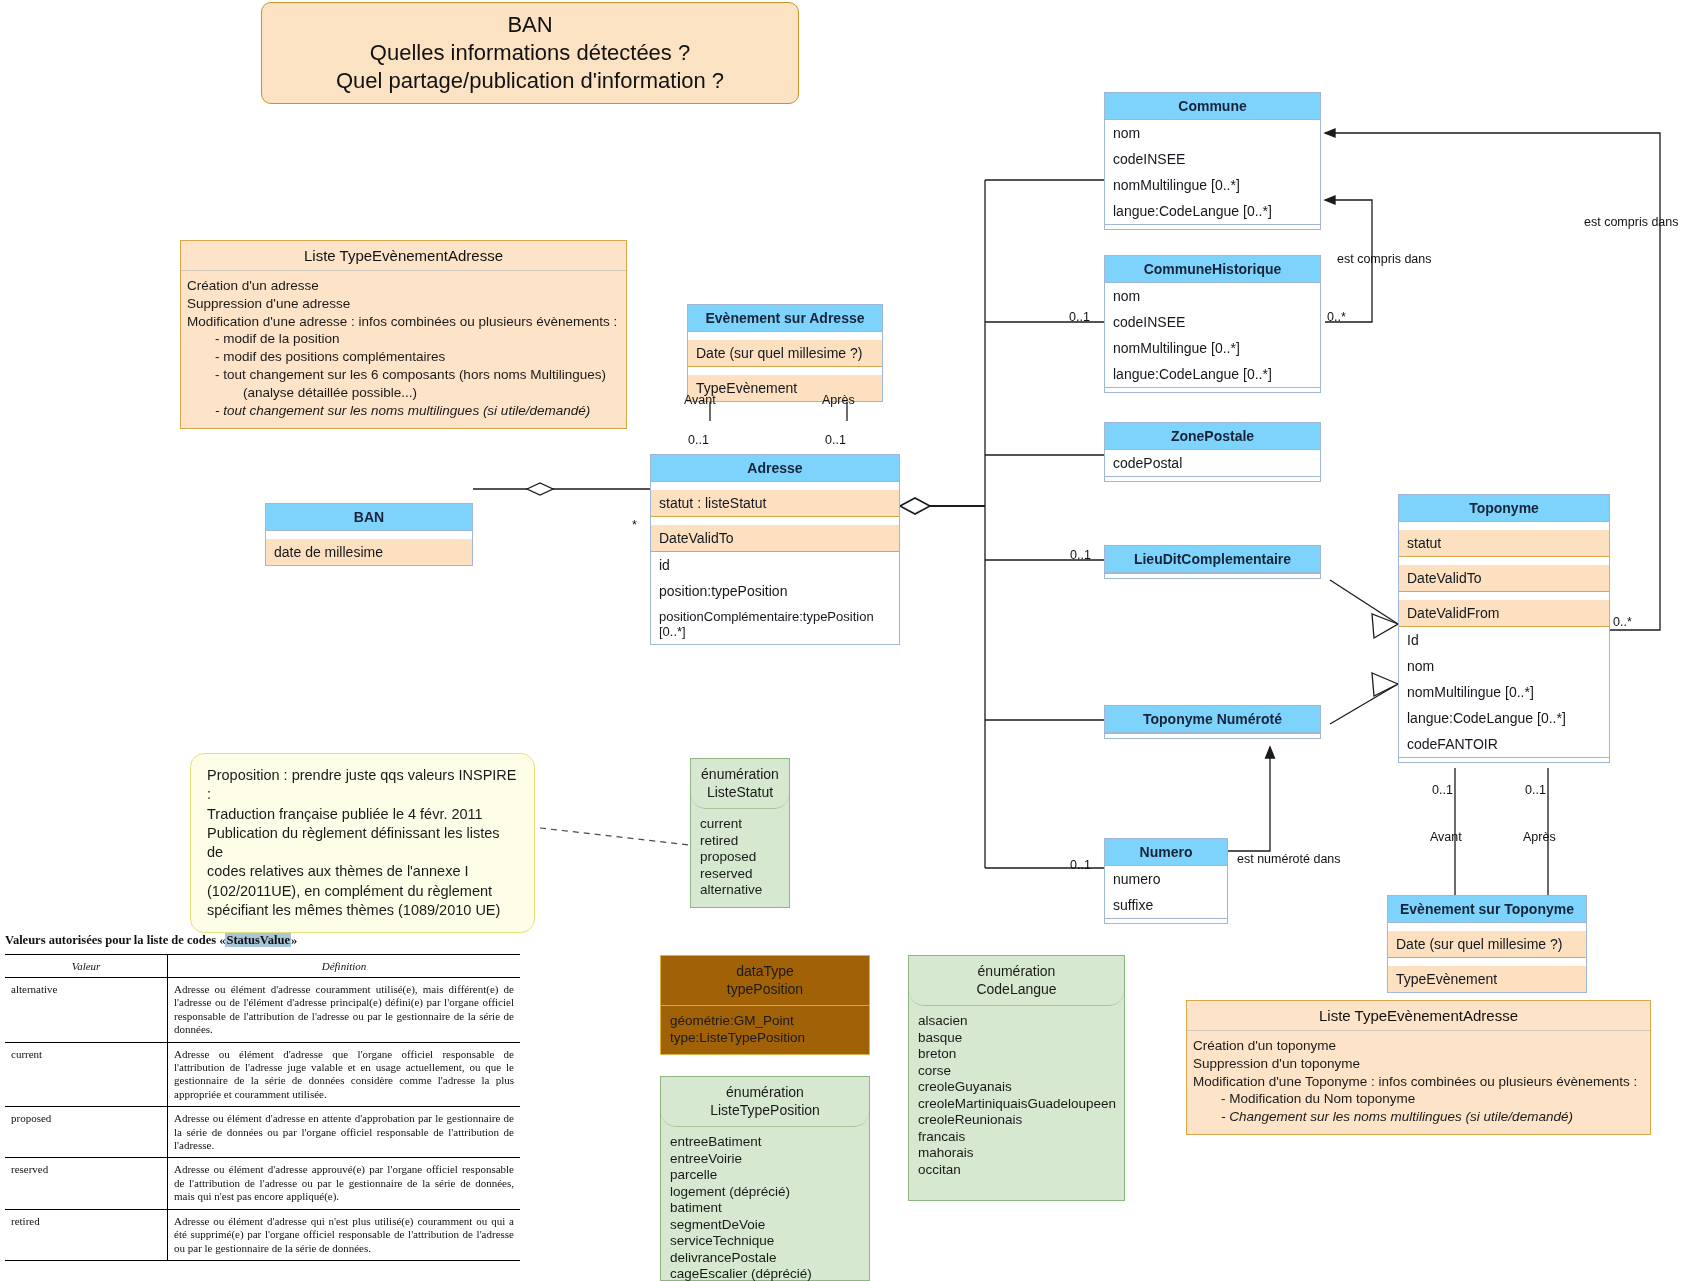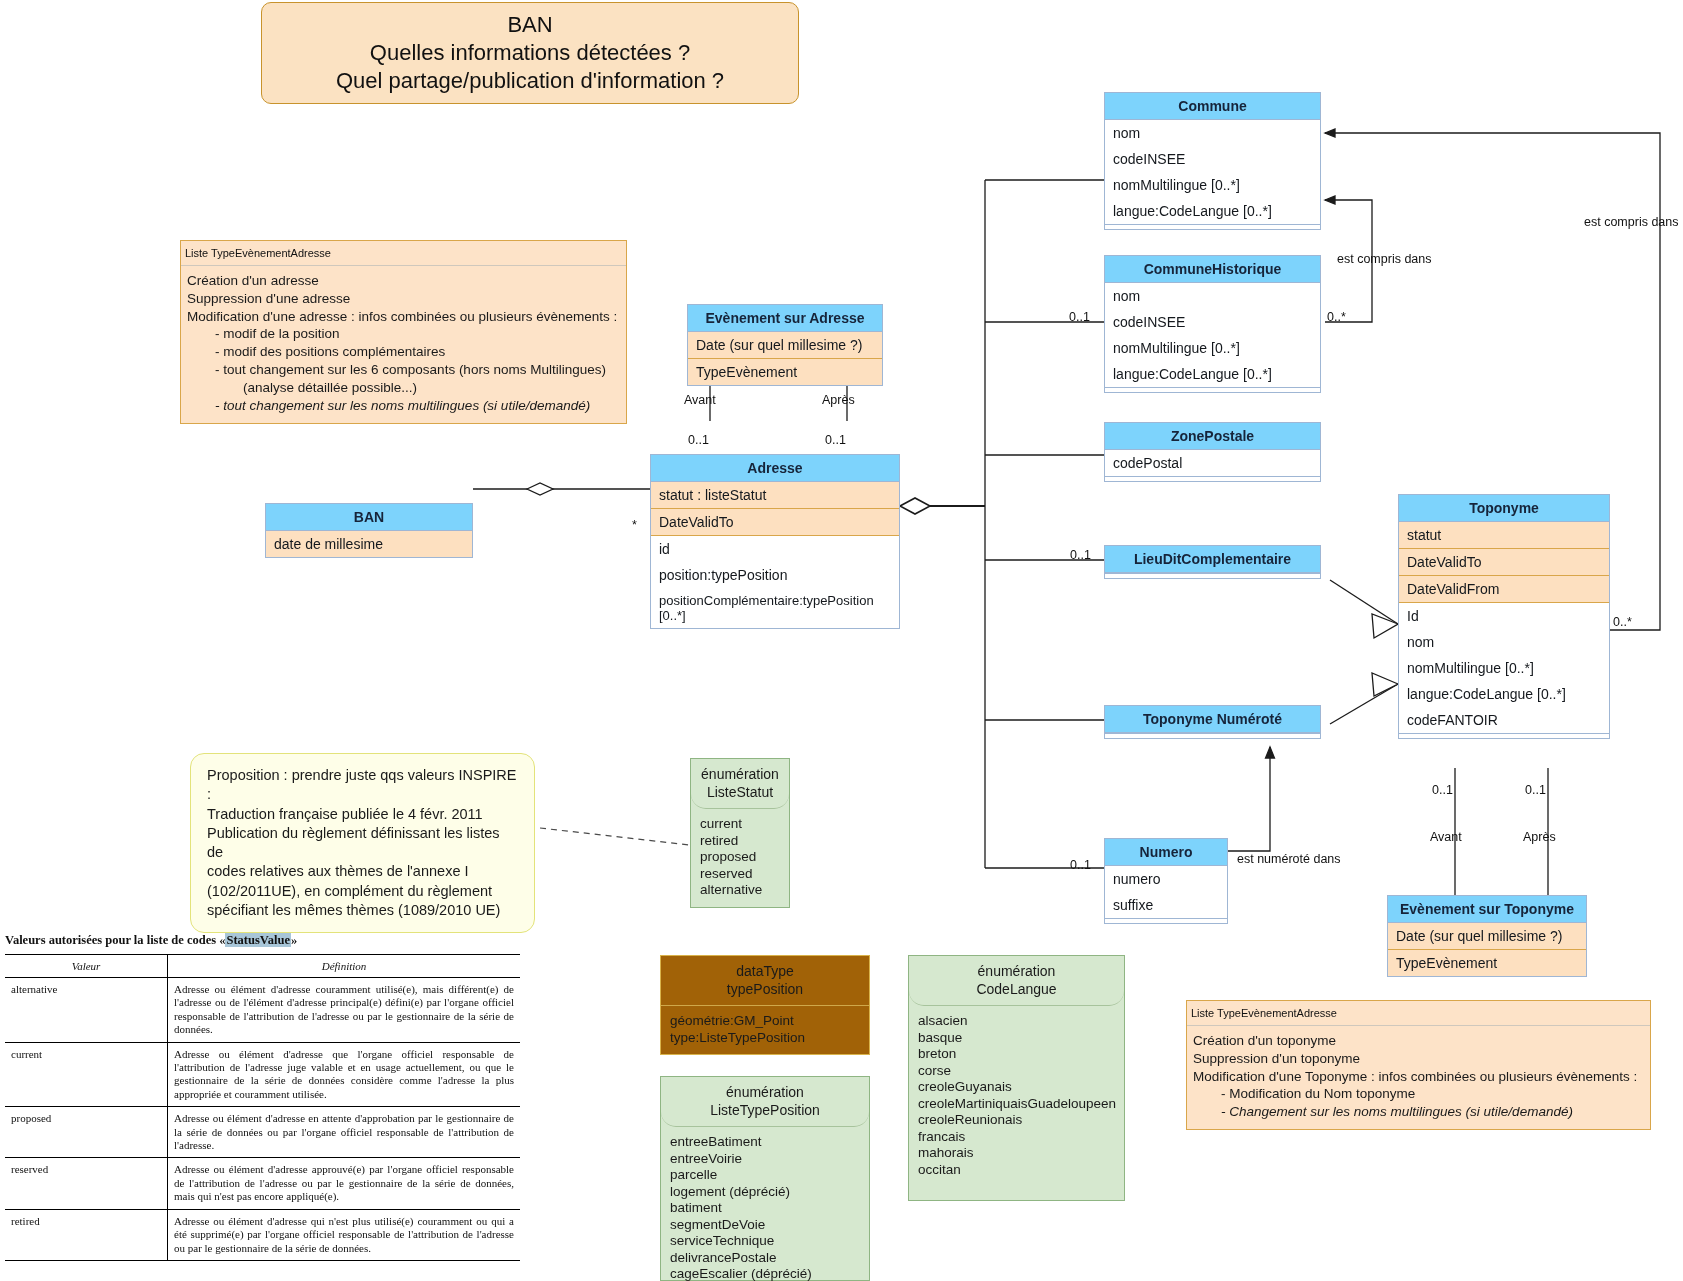--- a/index.html
+++ b/index.html
@@ -7,32 +7,32 @@
        font-family:"Liberation Sans","DejaVu Sans",sans-serif;
        color:#1a1a1a;overflow:hidden;}
 
   
   .umlbox{position:absolute;box-sizing:border-box;background:#ffffff;
           border:1px solid #9fb6d4;}
   .umlbox .hdr{background:#7dd3fc;border-bottom:1px solid #9fb6d4;
                text-align:center;font-weight:bold;font-size:14px;
                padding:5px 4px;color:#16243a;}
   .umlbox .attr{padding:5px 8px;font-size:14px;color:#14181d;}
-  .umlbox .attr.orange{background:#fde0c0;border-bottom:1px solid #d9a64a;}
+  .umlbox .attr.orange{background:#fde0c0;border-bottom:1px solid #d9a64a;margin-top:8px;}
   .umlbox .foot{border-top:1px solid #9fb6d4;height:4px;}
 
   
   .titlebox{position:absolute;background:#fbe2c2;border:1px solid #c8932c;
             border-radius:10px;text-align:center;font-size:22px;
             line-height:1.28;padding:8px 14px;color:#111;}
 
   
   .notebox{position:absolute;background:#fde3c8;border:1px solid #d9a64a;
            box-sizing:border-box;}
-  .notebox .nhdr{text-align:left;font-size:11px;padding:6px 4px;
+  .notebox .nhdr{text-align:center;font-size:15px;padding:6px 4px;
                  border-bottom:1px solid #cfc8bd;color:#111;}
   .notebox .nbody{padding:6px 6px 8px 6px;font-size:13.5px;line-height:1.32;}
   .notebox .nbody .ital{font-style:italic;}
 
   
   .ynote{position:absolute;background:#fefee8;border:1px solid #e3e37a;
          border-radius:14px;padding:12px 16px;font-size:14.5px;
          line-height:1.33;box-sizing:border-box;}
 
   

